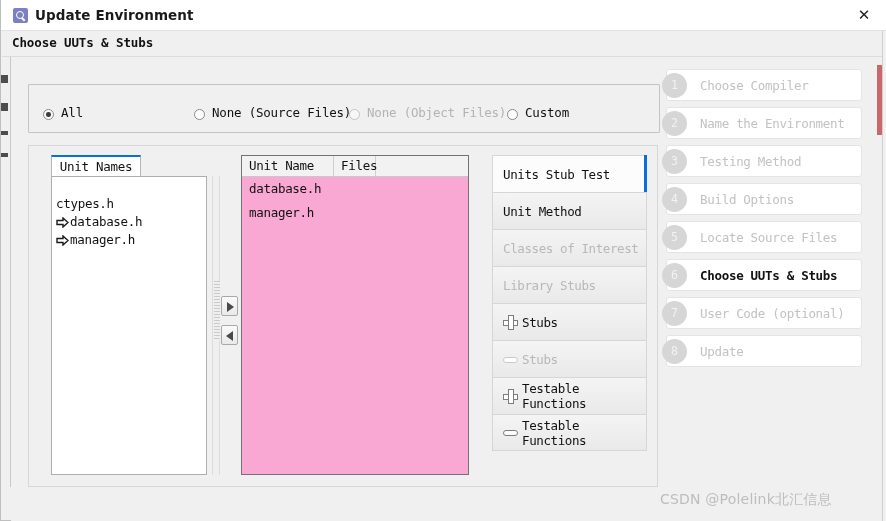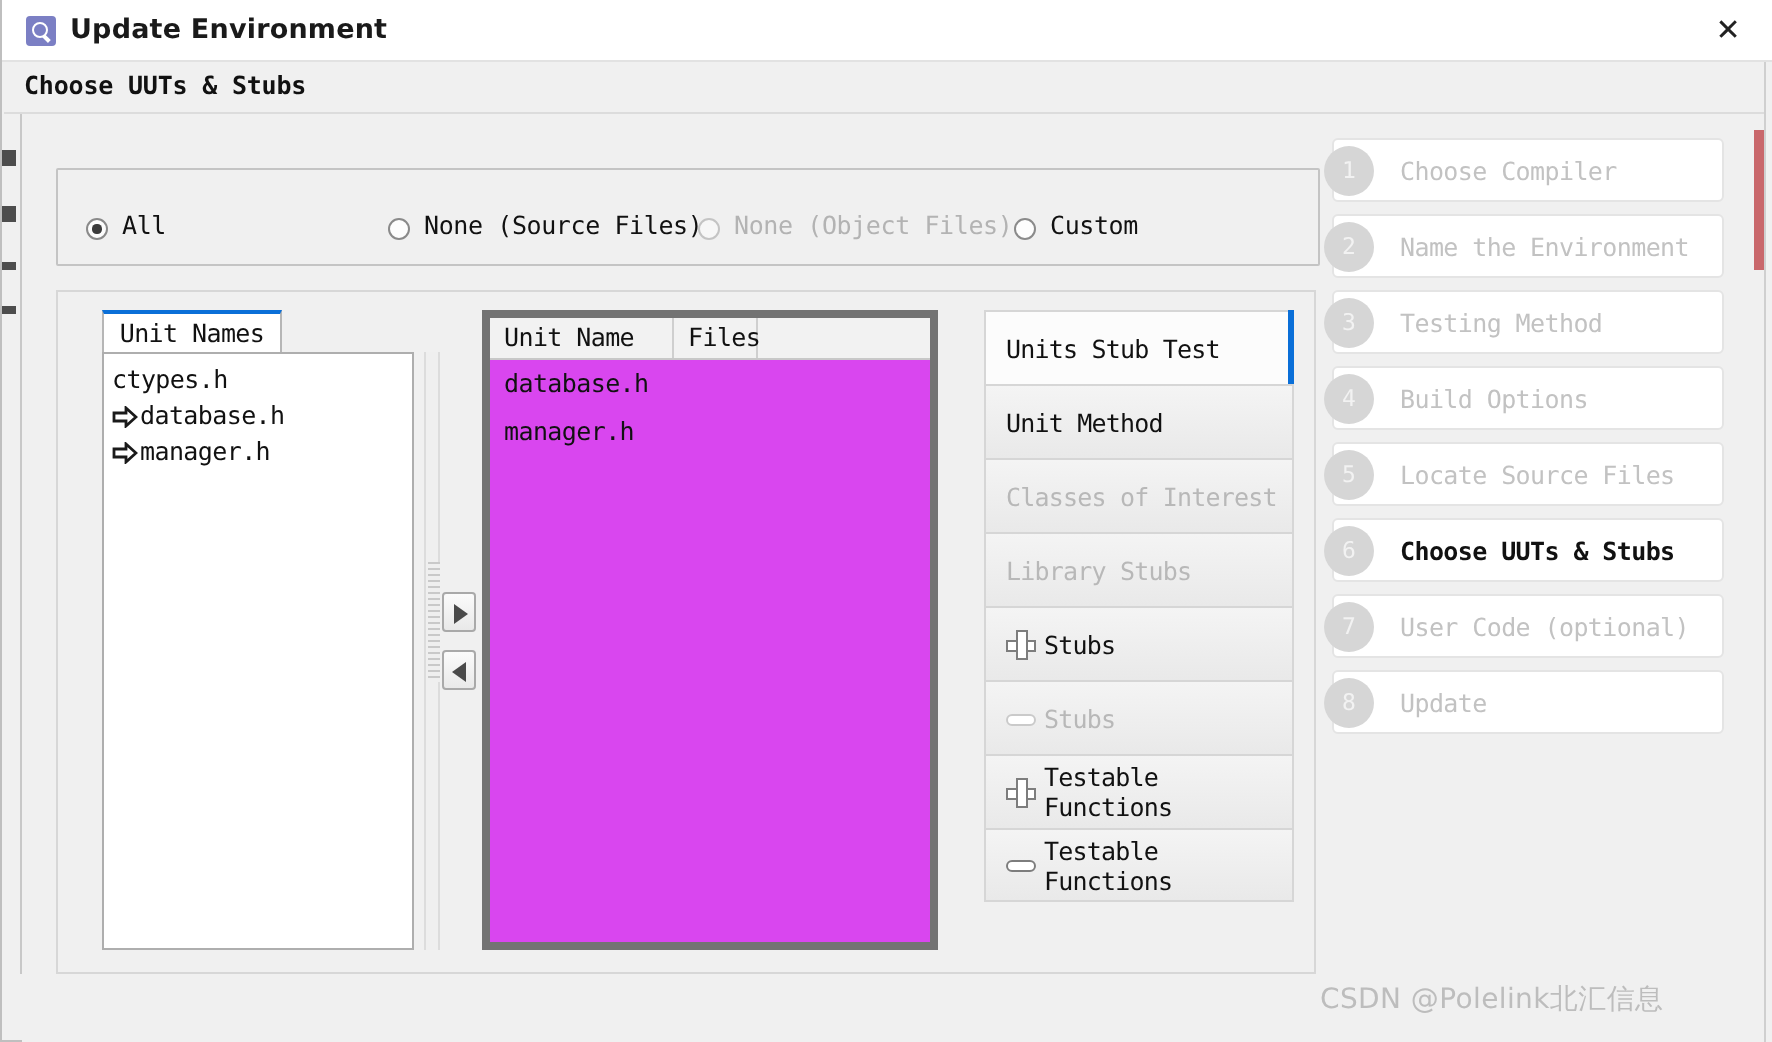--- a/index.html
+++ b/index.html
@@ -221,21 +221,21 @@
     line-height: 18px;
     padding-left: 4px;
     font-size: 12.5px;
     color: #111;
     letter-spacing: -0.3px;
     white-space: nowrap;
     cursor: pointer;
     display: flex;
     align-items: center;
   }
-  .unit-item:first-child { margin-top: 4px; }
+  .unit-item:first-child { margin-top: 18px; }
   .arrow-glyph {
     display: inline-block;
     width: 13px; height: 11px;
     position: relative;
     margin-right: 1px;
     flex: none;
   }
   .arrow-glyph svg { display: block; }
   
   .splitter {
@@ -277,22 +277,22 @@
     border-top: 5px solid transparent;
     border-bottom: 5px solid transparent;
   }
   .tri.r { border-left: 7px solid #4a4a4a; }
   .tri.l { border-right: 7px solid #4a4a4a; left: 4px; }
   
   .table-wrap {
     position: absolute;
     left: 212px; top: 9px;
     width: 228px; height: 320px;
-    background: #d946ef;
-    border: 4px solid #737373;
+    background: #f9a8d4;
+    border: 1px solid #737373;
     box-sizing: border-box;
     overflow: hidden;
   }
   .table-head {
     position: relative;
     height: 21px;
     background: #f2f2f2;
     border-bottom: 1px solid #c8c8c8;
     box-sizing: border-box;
   }

